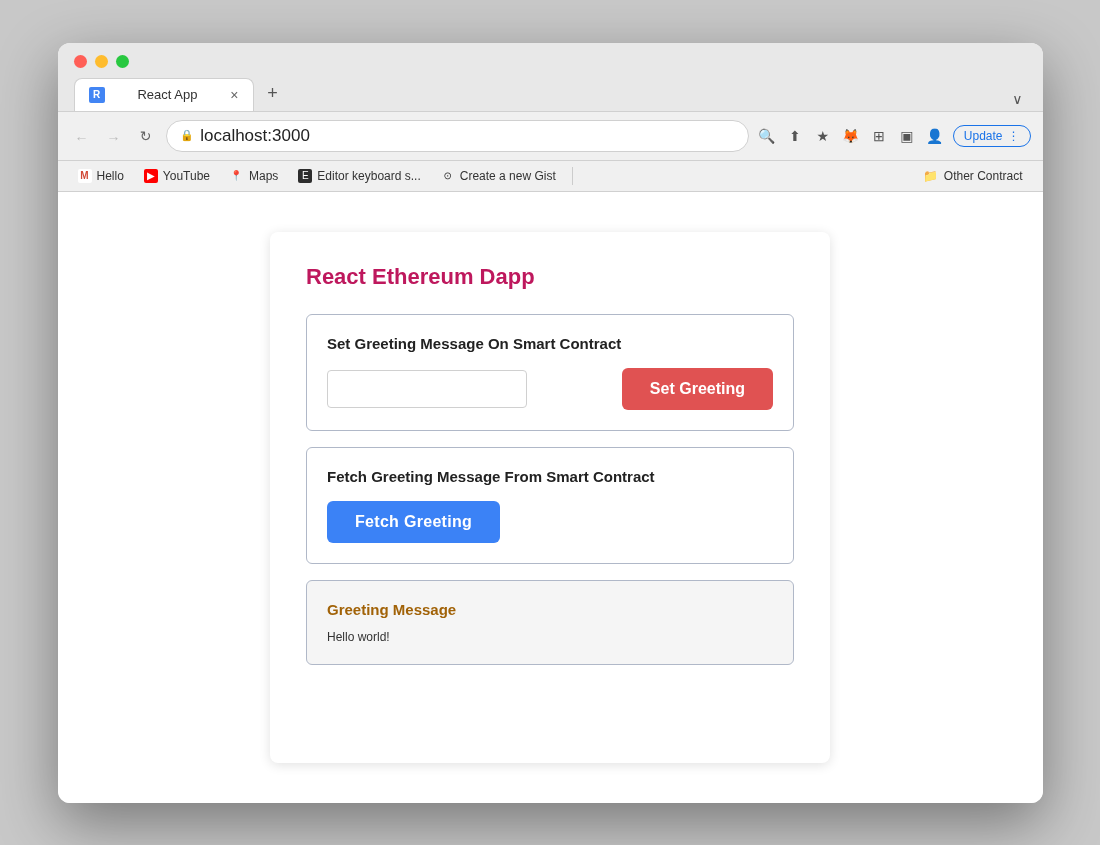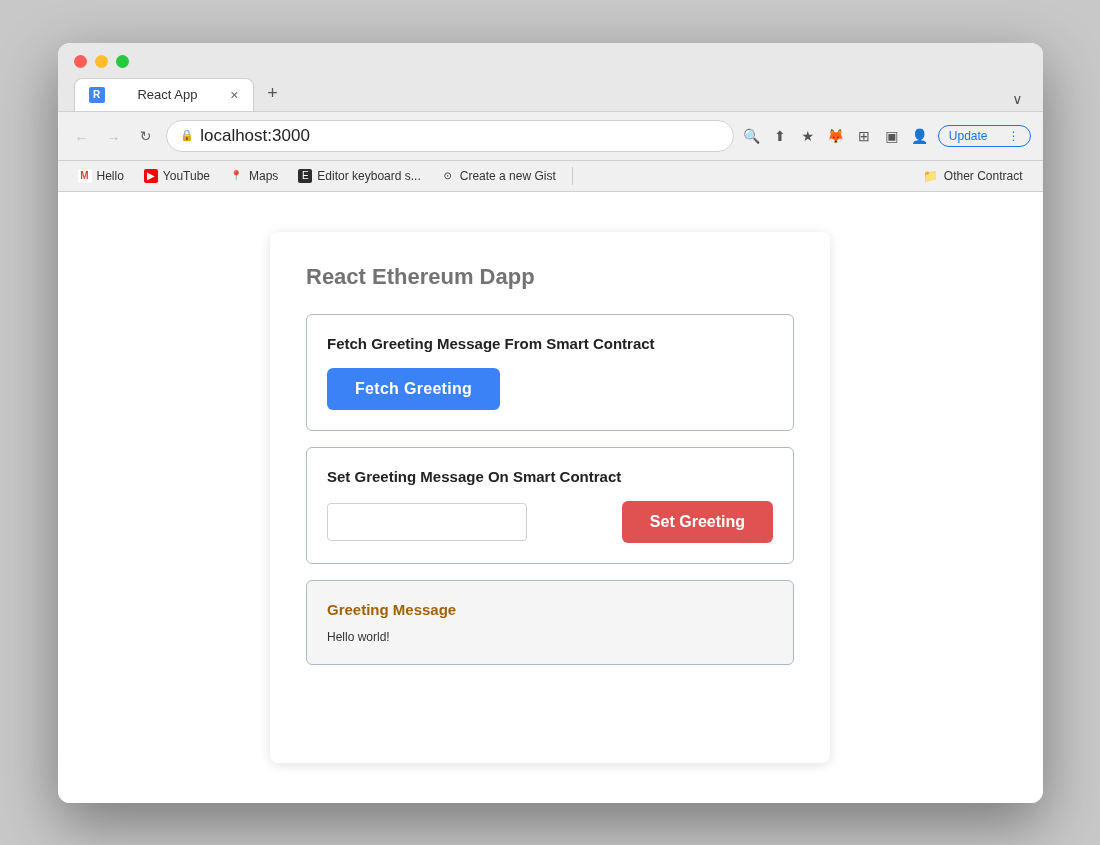--- a/index.html
+++ b/index.html
@@ -188,21 +188,21 @@
 
     .update-btn {
       border: 1.5px solid #1a73e8;
       border-radius: 20px;
       padding: 3px 10px;
       font-size: 12px;
       color: #1a73e8;
       cursor: pointer;
       display: flex;
       align-items: center;
-      gap: 20px;
+      gap: 5px;
     }
 
     
     .bookmarks-bar {
       background: #f0f0f0;
       padding: 5px 12px;
       display: flex;
       align-items: center;
       gap: 4px;
       border-bottom: 1px solid #d0d0d0;
@@ -263,21 +263,21 @@
       border-radius: 8px;
       box-shadow: 0 2px 12px rgba(0,0,0,0.12);
       padding: 32px 36px;
       width: 560px;
       max-width: 100%;
     }
 
     .app-title {
       font-size: 22px;
       font-weight: 700;
-      color: #737373;
+      color: #be185d;
       margin-bottom: 24px;
     }
 
     .card {
       border: 1.5px solid #b0b8c8;
       border-radius: 6px;
       padding: 20px 20px 20px 20px;
       margin-bottom: 16px;
     }
 
@@ -427,32 +427,32 @@
       <span>Other Contract</span>
     </div>
   </div>
 
   <div class="page-content">
     <div class="app-container">
 
       <h1 class="app-title">React Ethereum Dapp</h1>
 
       <div class="card">
-        <div class="card-title">Fetch Greeting Message From Smart Contract</div>
-        <button class="fetch-btn">Fetch Greeting</button>
-      </div>
-
-      <div class="card">
         <div class="card-title">Set Greeting Message On Smart Contract</div>
         <div class="set-greeting-row">
           <input type="text" class="greeting-input" placeholder="" style="">
           <button class="set-btn">Set Greeting</button>
         </div>
       </div>
 
+      <div class="card">
+        <div class="card-title">Fetch Greeting Message From Smart Contract</div>
+        <button class="fetch-btn">Fetch Greeting</button>
+      </div>
+
       <div class="message-card">
         <div class="message-title">Greeting Message</div>
         <div class="message-text">Hello world!</div>
       </div>
 
     </div>
   </div>
 </div>
 
 </body></html>

